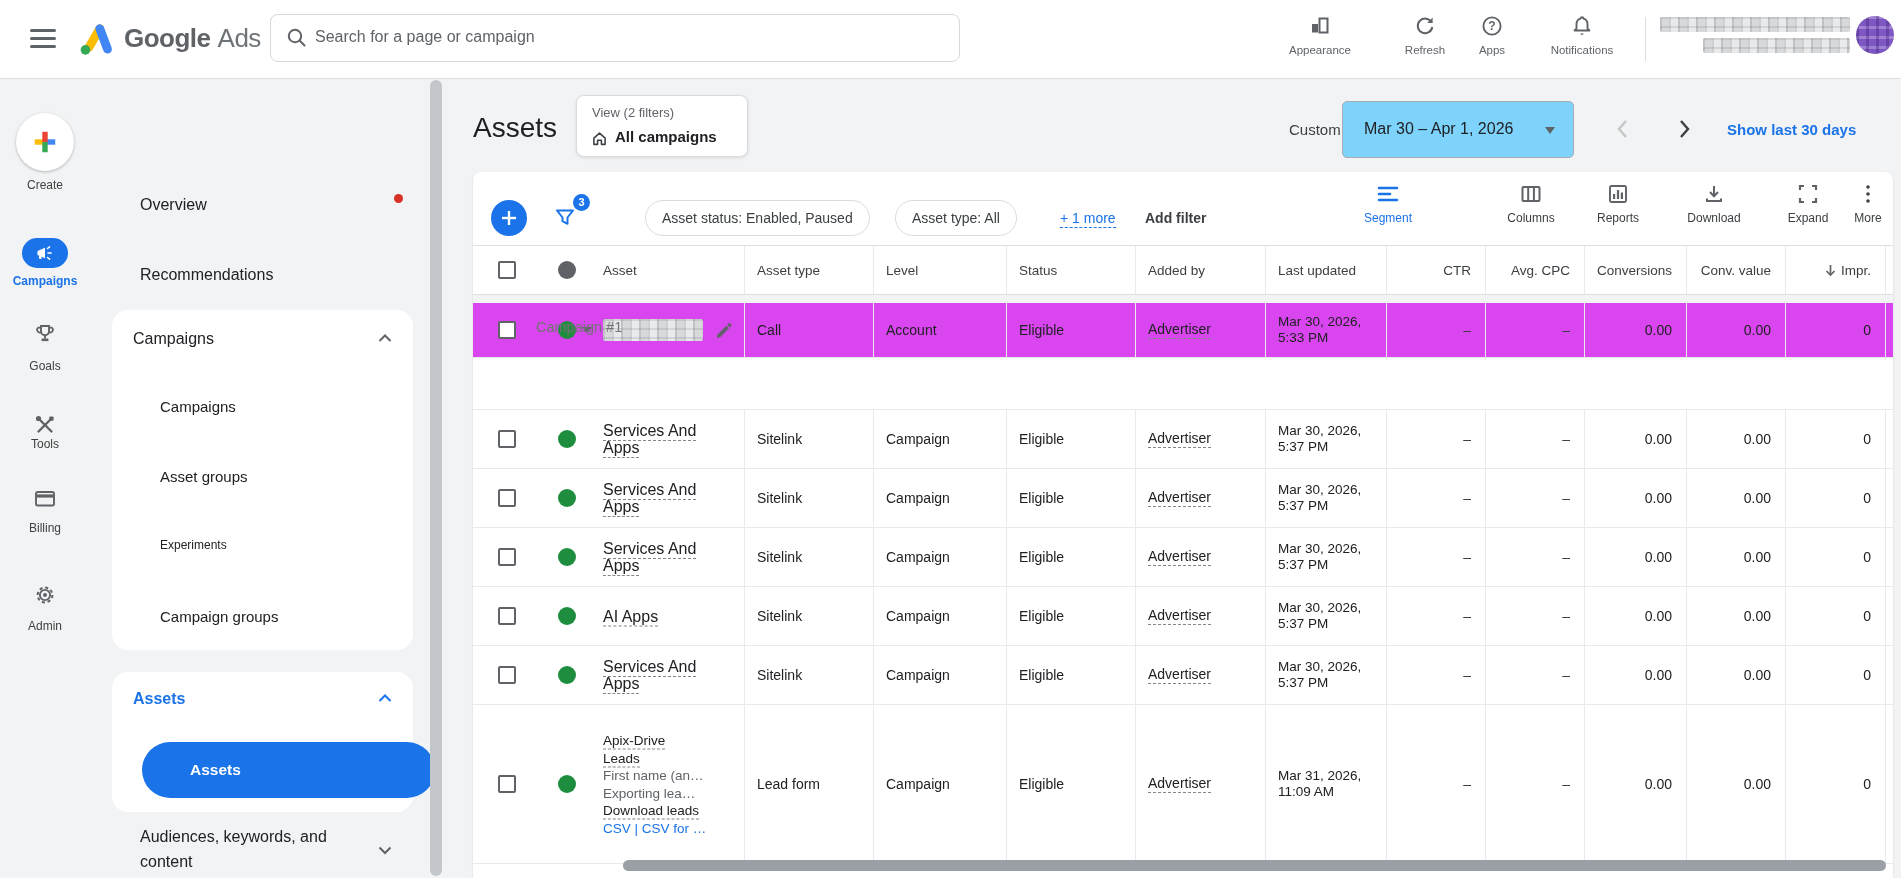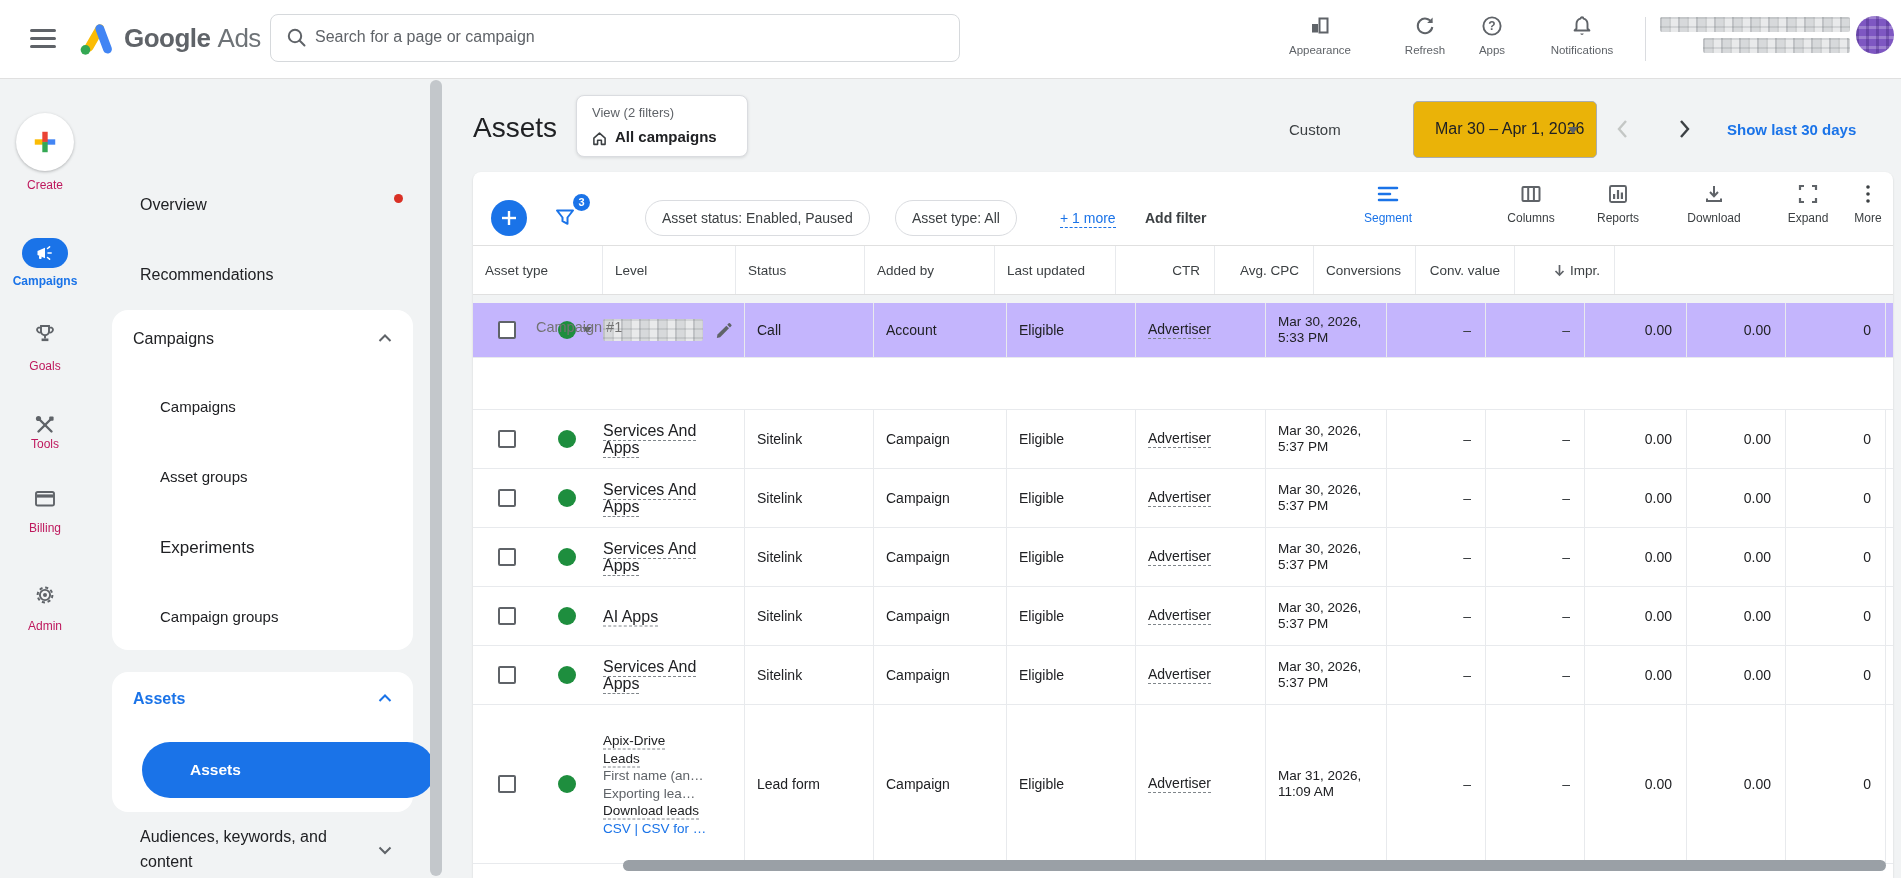--- a/index.html
+++ b/index.html
@@ -30,21 +30,21 @@
        background-size:9px 9px,9px 9px,18px 18px;}
   #acct1{left:1660px;top:17px;width:190px;height:15px;border-radius:2px;}
   #acct2{left:1703px;top:38px;width:147px;height:15px;border-radius:2px;}
   #avatar{left:1856px;top:16px;width:38px;height:38px;border-radius:50%;background-color:#7e57c2;
        background-image:linear-gradient(90deg,rgba(60,30,120,.35) 3px,transparent 3px),
                         linear-gradient(rgba(255,255,255,.25) 3px,transparent 3px);
        background-size:10px 10px;}
 
   
   #rail{position:absolute;left:0;top:78px;width:90px;height:800px;}
-  .rail-label{position:absolute;left:0;width:90px;text-align:center;font-size:12px;color:#be185d;}
+  .rail-label{position:absolute;left:0;width:90px;text-align:center;font-size:12px;color:#404040;}
   #create-btn{position:absolute;left:16px;top:35px;width:58px;height:58px;border-radius:50%;background:#fff;
               box-shadow:0 1px 3px rgba(60,64,67,.35);display:flex;align-items:center;justify-content:center;cursor:pointer;}
   #campaigns-pill{position:absolute;left:22px;top:160px;width:46px;height:30px;border-radius:15px;background:#1a73e8;
               display:flex;align-items:center;justify-content:center;cursor:pointer;}
   .rail-ic{position:absolute;left:33px;width:24px;height:24px;cursor:pointer;}
 
   
   #nav{position:absolute;left:90px;top:78px;width:340px;height:800px;}
   .nav-item{position:absolute;left:50px;font-size:16px;color:#202124;cursor:pointer;white-space:nowrap;}
   .nav-card{position:absolute;left:22px;width:301px;background:#fff;border-radius:16px;}
@@ -56,22 +56,22 @@
   #reco-dot{position:absolute;left:304px;top:116px;width:9px;height:9px;border-radius:50%;background:#d93025;}
 
   
   #page-title{position:absolute;left:473px;top:112px;font-size:28px;font-weight:400;color:#202124;}
   #view-chip{position:absolute;left:576px;top:95px;width:172px;height:62px;background:#fff;border:1px solid #dadce0;
              border-radius:8px;box-shadow:0 1px 3px rgba(60,64,67,.15);cursor:pointer;box-sizing:border-box;}
   #view-chip .l1{position:absolute;left:15px;top:9px;font-size:13px;color:#5f6368;}
   #view-chip .l2{position:absolute;left:38px;top:32px;font-size:15px;font-weight:700;color:#202124;}
   #view-chip .home{position:absolute;left:13px;top:33px;}
   #date-mode{position:absolute;left:1289px;top:121px;font-size:15px;color:#3c4043;}
-  #date-box{position:absolute;left:1413px;top:101px;width:184px;height:57px;border:1px solid #a9adb1;border-radius:5px;
-            background:#eab308;cursor:pointer;box-sizing:border-box;}
+  #date-box{position:absolute;left:1342px;top:101px;width:232px;height:57px;border:1px solid #a9adb1;border-radius:5px;
+            background:#7dd3fc;cursor:pointer;box-sizing:border-box;}
   #date-box .rng{position:absolute;left:21px;top:18px;font-size:16px;color:#202124;}
   #date-box .tri{position:absolute;right:18px;top:25px;width:0;height:0;border-left:5.5px solid transparent;
             border-right:5.5px solid transparent;border-top:7px solid #5f6368;}
   #date-prev{position:absolute;left:1612px;top:117px;cursor:pointer;}
   #date-next{position:absolute;left:1673px;top:117px;cursor:pointer;}
   #show-link{position:absolute;left:1727px;top:121px;font-size:15px;font-weight:700;color:#1a73e8;cursor:pointer;}
   .smudge{position:absolute;height:10px;border-radius:2px;opacity:.8;}
 
   
   #card{position:absolute;left:473px;top:172px;width:1420px;height:706px;background:#fff;
@@ -99,21 +99,21 @@
   #tband{position:absolute;left:0;top:123px;width:1420px;height:8px;background:#f1f3f4;}
   #tbody{position:absolute;left:0;top:131px;width:1420px;}
   .cell{box-sizing:border-box;border-left:1px solid #e8eaed;position:relative;}
   .cell:first-child{border-left:none;}
   .c0{width:271px;} .c1{width:129px;} .c2{width:133px;} .c3{width:129px;} .c4{width:130px;}
   .c5{width:121px;} .c6{width:99px;} .c7{width:99px;} .c8{width:102px;} .c9{width:99px;} .c10{width:100px;} .c11{width:8px;}
   .hcell{display:flex;align-items:center;font-size:13.5px;color:#3c4043;}
   .hcell.txt{padding-left:12px;}
   .hcell.num{justify-content:flex-end;padding-right:14px;}
   .trow{display:flex;border-bottom:1px solid #e8eaed;background:#fff;}
-  .trow.account{height:54px;background:#c4b5fd;}
+  .trow.account{height:54px;background:#d946ef;}
   .trow.sitelink{height:58px;}
   .trow.lead{height:158px;}
   .trow.group{height:51px;display:block;}
   .group-link{position:absolute;left:63px;top:16px;font-size:14.5px;color:#737373;cursor:pointer;}
   .tcell{display:flex;align-items:center;font-size:14px;color:#202124;padding-left:12px;}
   .tcell.num{justify-content:flex-end;padding-right:14px;padding-left:0;}
   .tcell.dash{color:#3c4043;}
   .datecell{display:flex;flex-direction:column;justify-content:center;font-size:13.5px;line-height:16px;padding-left:12px;}
   .checkbox{position:absolute;left:25px;top:50%;margin-top:-9px;width:18px;height:18px;border:2px solid #5f6368;
             border-radius:2px;background:#fff;box-sizing:border-box;cursor:pointer;}
@@ -280,21 +280,21 @@
 
   <div class="nav-card" style="top:232px;margin-top:0;top:232px;height:340px;top:232px;">
     <div class="nav-item" style="left:21px;top:20px;">Campaigns</div>
     <span class="nav-chev" style="left:266px;top:24px;">
       <svg width="14" height="9" viewBox="0 0 14 9">
           <polyline points="1.5,7 7,1.5 12.5,7" fill="none" stroke="#5f6368" stroke-width="2"></polyline>
         </svg>
     </span>
     <div class="nav-item" style="left:48px;top:88px;font-size:15px;">Campaigns</div>
     <div class="nav-item" style="left:48px;top:158px;font-size:15px;">Asset groups</div>
-    <div class="nav-item" style="left:48px;top:228px;font-size:17px;">Experiments</div>
+    <div class="nav-item" style="left:48px;top:228px;font-size:12px;">Experiments</div>
     <div class="nav-item" style="left:48px;top:298px;font-size:15px;">Campaign groups</div>
   </div>
 
   <div class="nav-card" style="top:594px;height:140px;">
     <div class="nav-item" style="left:21px;top:18px;color:#1a73e8;font-weight:700;">Assets</div>
     <span class="nav-chev" style="left:266px;top:22px;">
       <svg width="14" height="9" viewBox="0 0 14 9">
           <polyline points="1.5,7 7,1.5 12.5,7" fill="none" stroke="#1a73e8" stroke-width="2"></polyline>
         </svg>
     </span>
@@ -428,20 +428,25 @@
       <svg width="24" height="24" viewBox="0 0 24 24">
           <circle cx="12" cy="5" r="1.8" fill="#3c4043"></circle>
           <circle cx="12" cy="12" r="1.8" fill="#3c4043"></circle>
           <circle cx="12" cy="19" r="1.8" fill="#3c4043"></circle>
         </svg>
     </div>
     <div class="lbl">More</div>
   </div>
 
   <div id="thead">
+    <div class="cell c0 hcell">
+      <span class="checkbox"></span>
+      <span class="dot gray"></span>
+      <span style="position:absolute;left:130px;">Asset</span>
+    </div>
     <div class="cell c1 hcell txt">Asset type</div>
     <div class="cell c2 hcell txt">Level</div>
     <div class="cell c3 hcell txt">Status</div>
     <div class="cell c4 hcell txt">Added by</div>
     <div class="cell c5 hcell txt">Last updated</div>
     <div class="cell c6 hcell num">CTR</div>
     <div class="cell c7 hcell num">Avg. CPC</div>
     <div class="cell c8 hcell num">Conversions</div>
     <div class="cell c9 hcell num">Conv. value</div>
     <div class="cell c10 hcell num">

